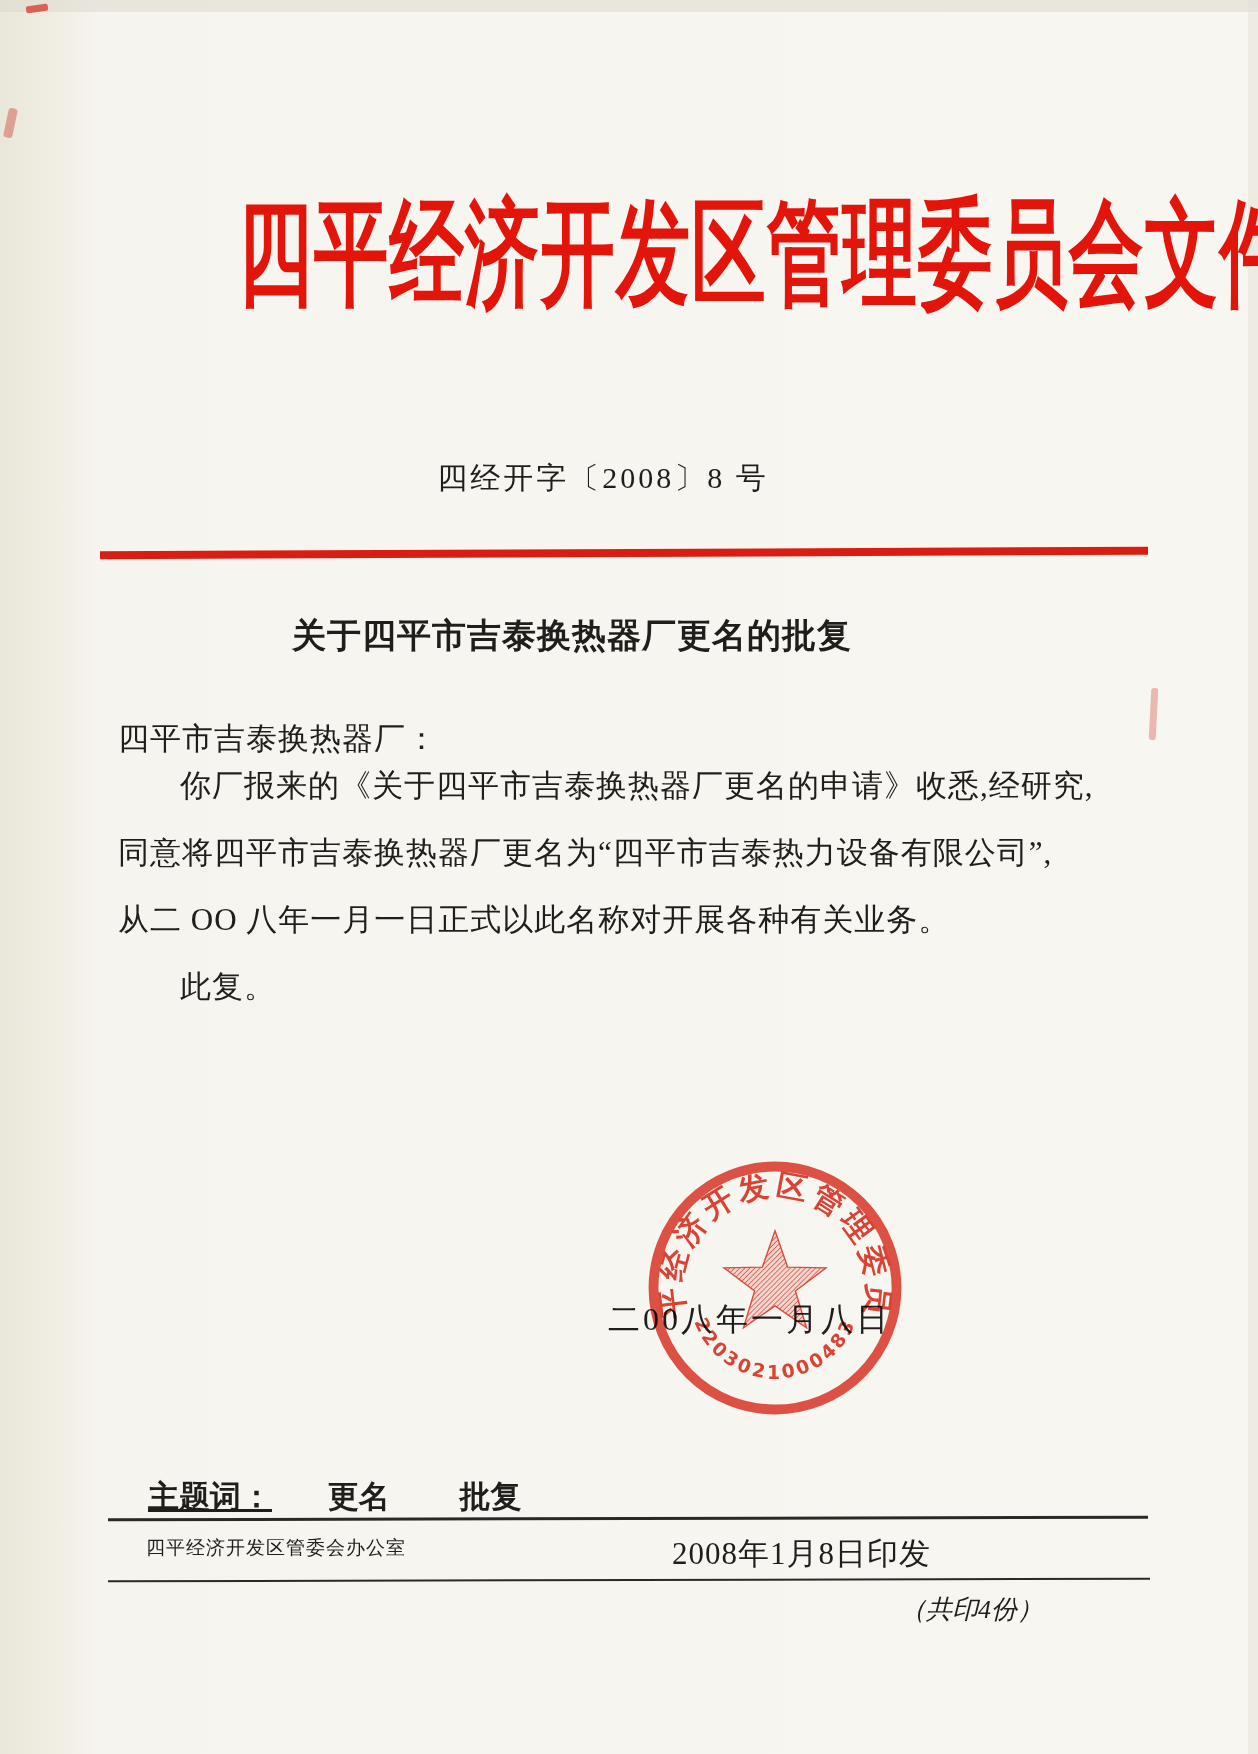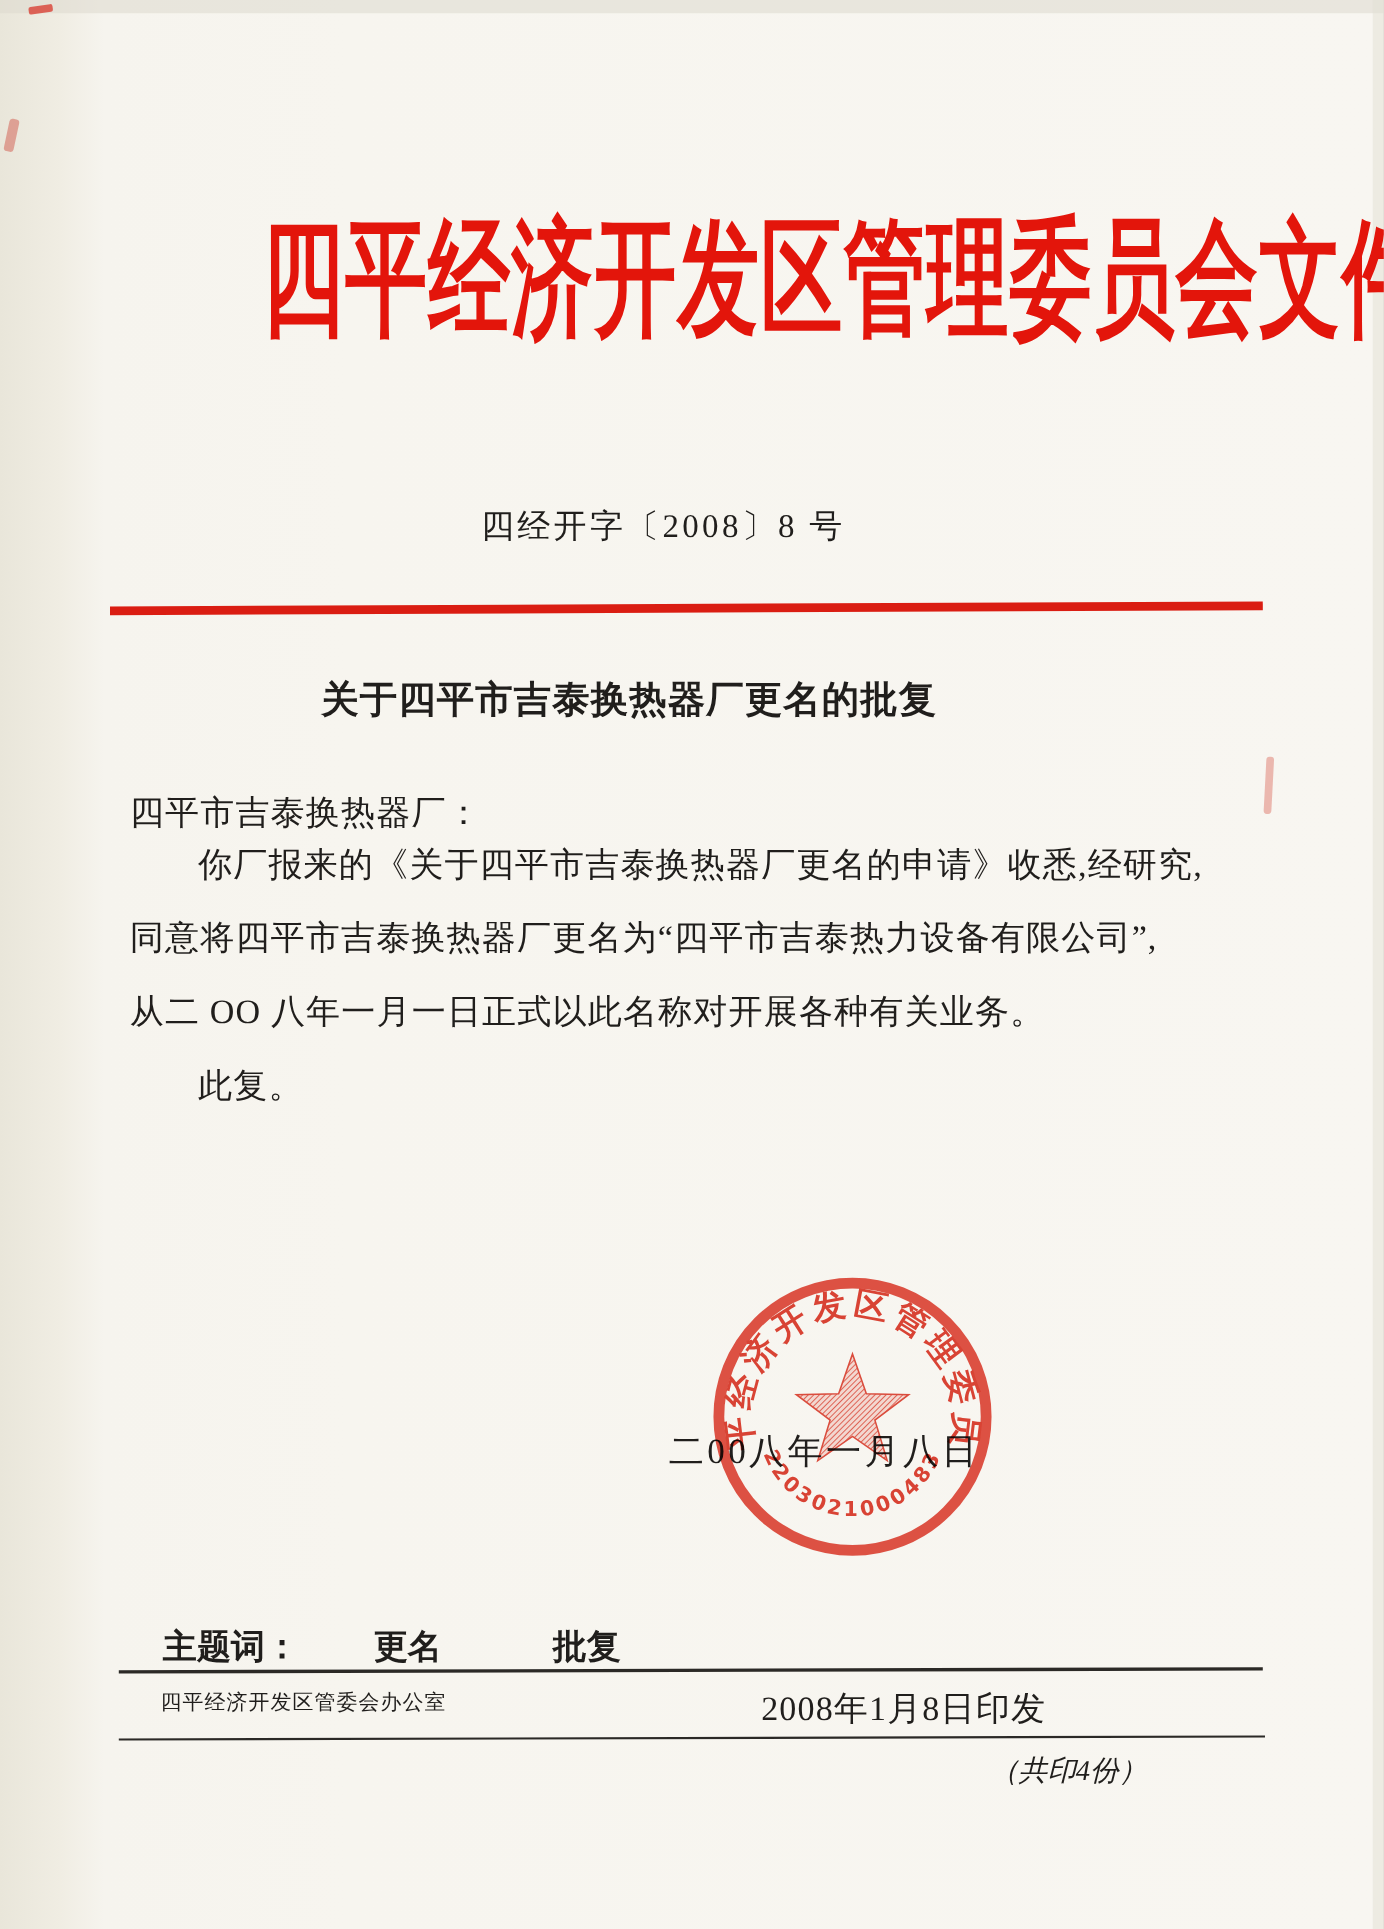--- a/index.html
+++ b/index.html
@@ -57,26 +57,26 @@
   .sign-date{
     left:608px;top:1298px;font-size:32px;letter-spacing:3px;white-space:nowrap;
   }
   .seal{
     left:641px;top:1154px;width:268px;height:268px;
     mix-blend-mode:multiply;opacity:.92;
   }
   .keywords{
     left:148px;top:1476px;font-size:31px;font-weight:bold;white-space:nowrap;
   }
-  .keywords .kw-label{margin-right:29px;}
-  .keywords .kw-term{margin-right:62px;margin-left:31px;}
+  .keywords .kw-label{margin-right:48px;text-decoration:underline;}
+  .keywords .kw-term{margin-right:62px;}
   .hr1{left:108px;top:1517px;width:1040px;height:3px;background:#2b2926;transform:rotate(-0.15deg);}
   .hr2{left:108px;top:1579px;width:1042px;height:2px;background:#2b2926;transform:rotate(-0.15deg);}
   .footer-office{left:146px;top:1535px;font-size:19px;letter-spacing:1px;white-space:nowrap;}
-  .footer-date{left:692px;top:1533px;font-size:31px;letter-spacing:1px;white-space:nowrap;}
+  .footer-date{left:672px;top:1533px;font-size:31px;letter-spacing:1px;white-space:nowrap;}
   .copies{left:900px;top:1592px;font-size:26px;white-space:nowrap;font-style:italic;}
 </style>
 </head>
 <body>
 
 <div class="page">
 
   <div class="abs edge-top"></div>
   <div class="abs edge-right"></div>
   <div class="abs mark-red-1"></div>

